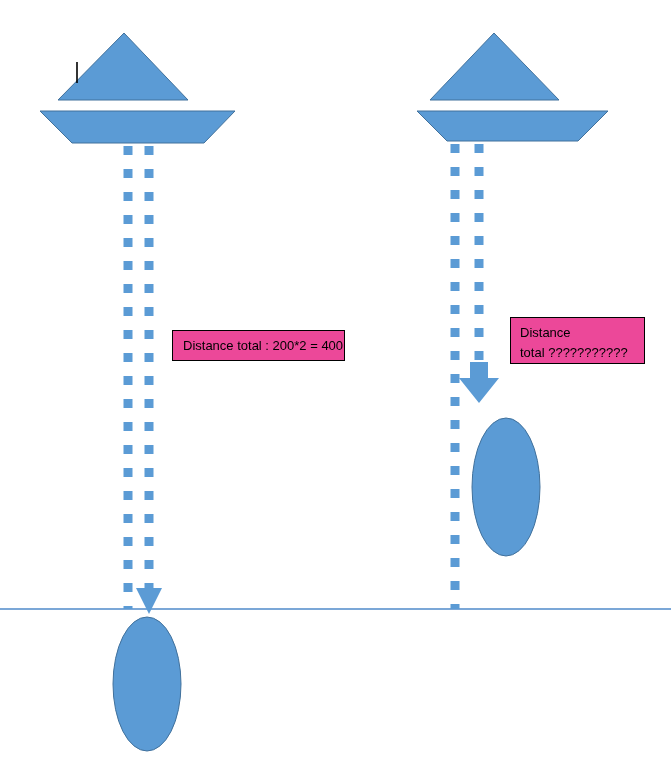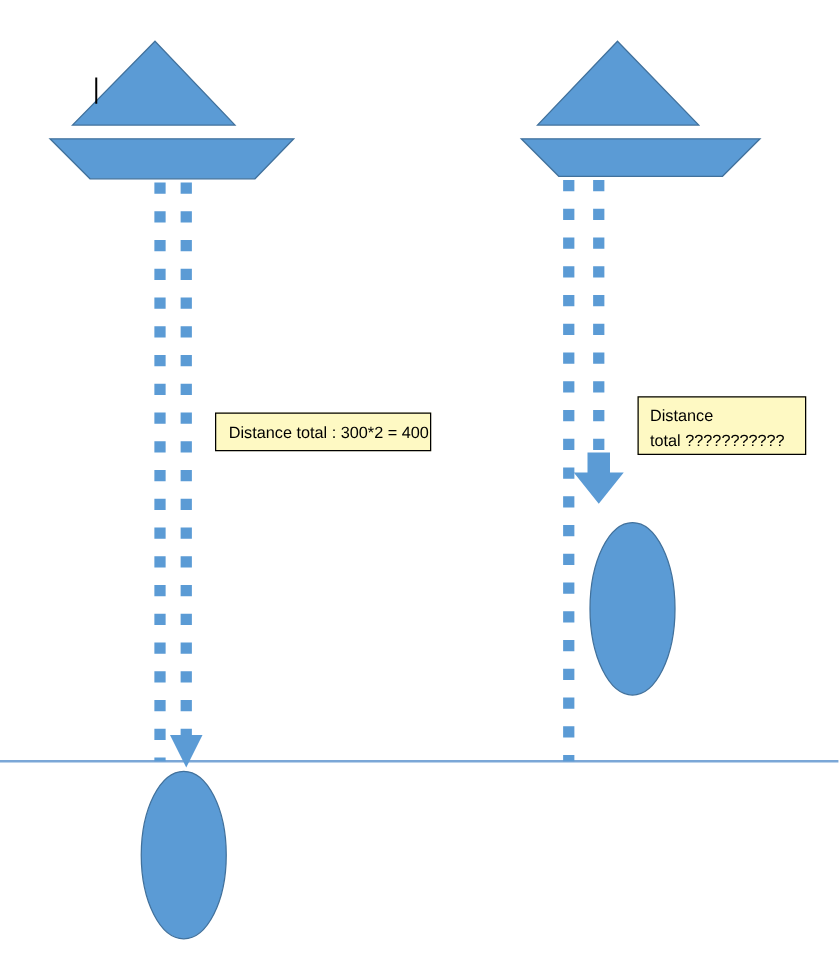--- a/index.html
+++ b/index.html
@@ -21,21 +21,21 @@
   #scene {
     position: absolute;
     left: 0;
     top: 0;
     width: 671px;
     height: 764px;
   }
   .textbox {
     position: absolute;
     box-sizing: border-box;
-    background: #fef9c3;
+    background: #ec4899;
     border: 1px solid #000000;
     color: #000000;
     font-family: "Liberation Sans", sans-serif;
     font-size: 13px;
     line-height: 20px;
     white-space: pre-line;
   }
   #box-distance-left {
     left: 172px;
     top: 330px;
@@ -92,18 +92,18 @@
       <line x1="479" y1="144" x2="479" y2="360" stroke="#5B9BD5" stroke-width="9" stroke-dasharray="9 14" stroke-linecap="butt"></line>
       <path d="M 470 362 L 488 362 L 488 378 L 499 378 L 479 403 L 459 378 L 470 378 Z" fill="#5B9BD5"></path>
     </g>
 
     <ellipse cx="147" cy="684" rx="34" ry="67" fill="#5B9BD5" stroke="#41719C" stroke-width="1"></ellipse>
 
     <ellipse cx="506" cy="487" rx="34" ry="69" fill="#5B9BD5" stroke="#41719C" stroke-width="1"></ellipse>
 
   </svg>
 
-  <div class="textbox" id="box-distance-left">Distance total : 300*2 = 400</div>
+  <div class="textbox" id="box-distance-left">Distance total : 200*2 = 400</div>
 
   <div class="textbox" id="box-distance-right">Distance
 total ???????????</div>
 
 </div>
 
 </body></html>

